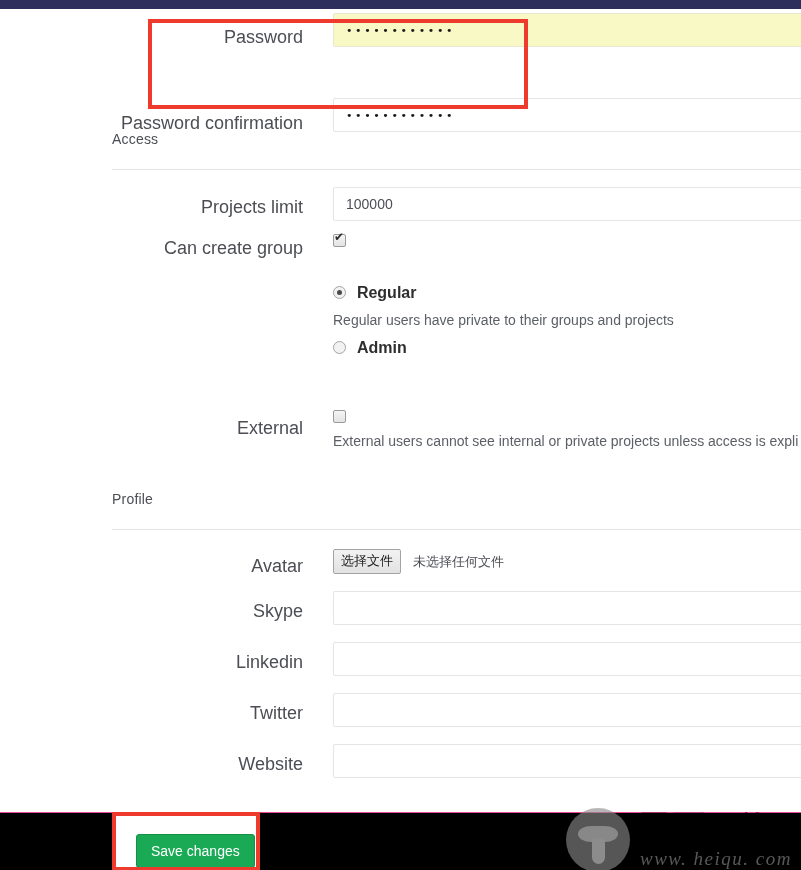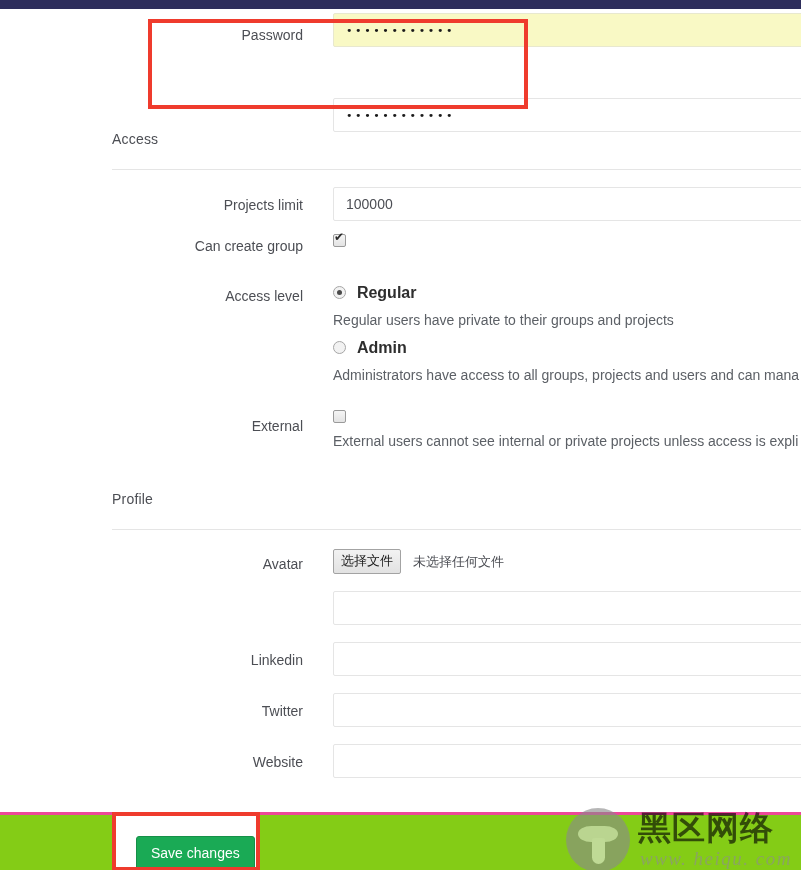--- a/index.html
+++ b/index.html
@@ -37,21 +37,21 @@
   .row {
     position: absolute;
     left: 0;
     width: 801px;
   }
   .lbl {
     position: absolute;
     left: 0;
     width: 303px;
     text-align: right;
-    font-size: 14px;
+    font-size: 18px;
     color: #4c4e54;
     white-space: nowrap;
   }
   .ctrl {
     position: absolute;
     left: 333px;
   }
 
   
   .txt {
@@ -166,22 +166,22 @@
     vertical-align: middle;
   }
 
   
   .footer {
     position: absolute;
     left: 0;
     top: 803px;
     width: 801px;
     height: 58px;
-    background: #84cc16;
-    border-top: 3px solid #ec4899;
+    background: #000000;
+    border-top: 1px solid #ec4899;
   }
   .btn-save {
     position: absolute;
     left: 136px;
     top: 21px;
     padding: 9px 14px;
     font-family: "Liberation Sans", sans-serif;
     font-size: 14px;
     color: #ffffff;
     background: #1aaa55;
@@ -270,20 +270,21 @@
   <div class="row" style="top:4px;height:44px;">
     <div class="lbl" style="top:14px;">Password</div>
     <div class="ctrl" style="top:0px;">
       <div class="txt autofill">
         <span class="dots">••••••••••••</span>
       </div>
     </div>
   </div>
 
   <div class="row" style="top:47px;height:44px;">
+    <div class="lbl" style="top:57px;">Password confirmation</div>
     <div class="ctrl" style="top:42px;">
       <div class="txt">
         <span class="dots">••••••••••••</span>
       </div>
     </div>
   </div>
 
   <div class="section-title" style="top:122px;">Access</div>
   <div class="section-rule" style="top:160px;"></div>
 
@@ -295,33 +296,31 @@
   </div>
 
   <div class="row" style="top:220px;height:34px;">
     <div class="lbl" style="top:9px;">Can create group</div>
     <div class="ctrl" style="top:5px;">
       <span class="cbox checked"></span>
     </div>
   </div>
 
   <div class="row" style="top:265px;height:130px;">
-    <div class="lbl" style="top:14px;">Access level</div>
 
     <div class="ctrl" style="top:12px;">
       <span class="radio on"></span>
       <span class="opt-label">Regular</span>
     </div>
     <div class="ctrl help" style="top:38px;">Regular users have private to their groups and projects</div>
 
     <div class="ctrl" style="top:67px;">
       <span class="radio"></span>
       <span class="opt-label">Admin</span>
     </div>
-    <div class="ctrl help" style="top:93px;">Administrators have access to all groups, projects and users and can mana</div>
   </div>
 
   <div class="row" style="top:395px;height:55px;">
     <div class="lbl" style="top:14px;">External</div>
     <div class="ctrl" style="top:6px;">
       <span class="cbox"></span>
     </div>
     <div class="ctrl help" style="top:29px;">External users cannot see internal or private projects unless access is expli</div>
   </div>
 
@@ -330,20 +329,21 @@
 
   <div class="row" style="top:532px;height:40px;">
     <div class="lbl" style="top:15px;">Avatar</div>
     <div class="ctrl" style="top:8px;">
       <span class="filebtn">选择文件</span>
       <span class="filetext">未选择任何文件</span>
     </div>
   </div>
 
   <div class="row" style="top:574px;height:50px;">
+    <div class="lbl" style="top:18px;">Skype</div>
     <div class="ctrl" style="top:8px;">
       <input class="txt" type="text" value="" style="">
     </div>
   </div>
 
   <div class="row" style="top:625px;height:50px;">
     <div class="lbl" style="top:18px;">Linkedin</div>
     <div class="ctrl" style="top:8px;">
       <input class="txt" type="text" value="" style="">
     </div>

